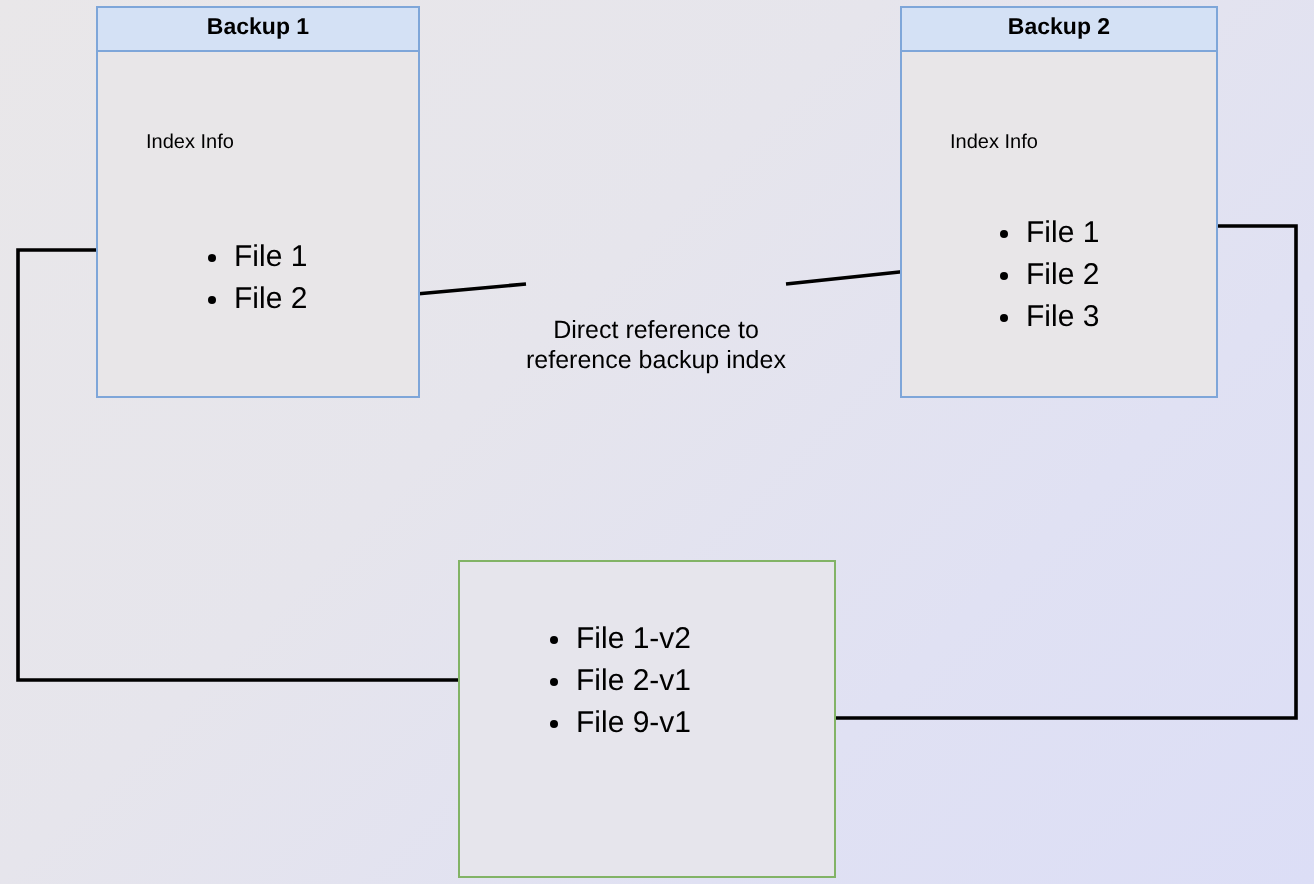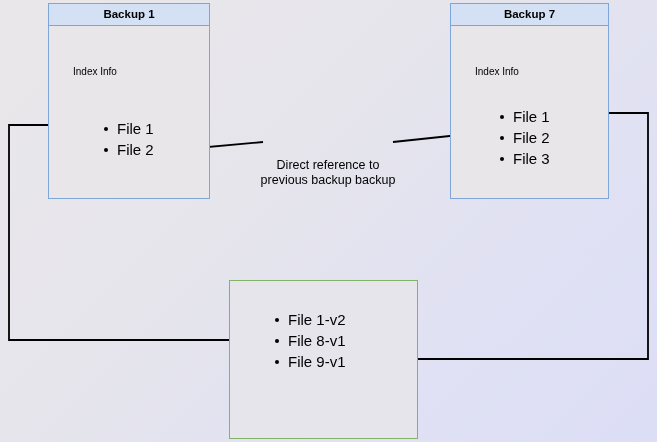--- a/index.html
+++ b/index.html
@@ -119,39 +119,39 @@
     <div class="box-body">
       <div class="index-label" style="left:24px; top:40px;">Index Info</div>
       <ul class="file-list" style="left:54px; top:92px;">
         <li>File 1</li>
         <li>File 2</li>
       </ul>
     </div>
   </div>
 
   <div class="box" style="left:450px; top:3px; width:159px; height:196px;">
-    <div class="box-header">Backup 7</div>
+    <div class="box-header">Backup 2</div>
     <div class="box-body">
       <div class="index-label" style="left:24px; top:40px;">Index Info</div>
       <ul class="file-list" style="left:48px; top:80px;">
         <li>File 1</li>
         <li>File 2</li>
         <li>File 3</li>
       </ul>
     </div>
   </div>
 
   <div class="box green" style="left:229px; top:280px; width:189px; height:159px;">
     <div class="box-body">
       <ul class="file-list" style="left:44px; top:28px;">
         <li>File 1-v2</li>
-        <li>File 8-v1</li>
+        <li>File 2-v1</li>
         <li>File 9-v1</li>
       </ul>
     </div>
   </div>
 
   <div class="edge-label" style="left:252px; top:124px; width:152px;">
     <div>Direct reference to</div>
-    <div>previous backup backup</div>
+    <div>reference backup index</div>
   </div>
 
 </div>
 
 </body></html>

